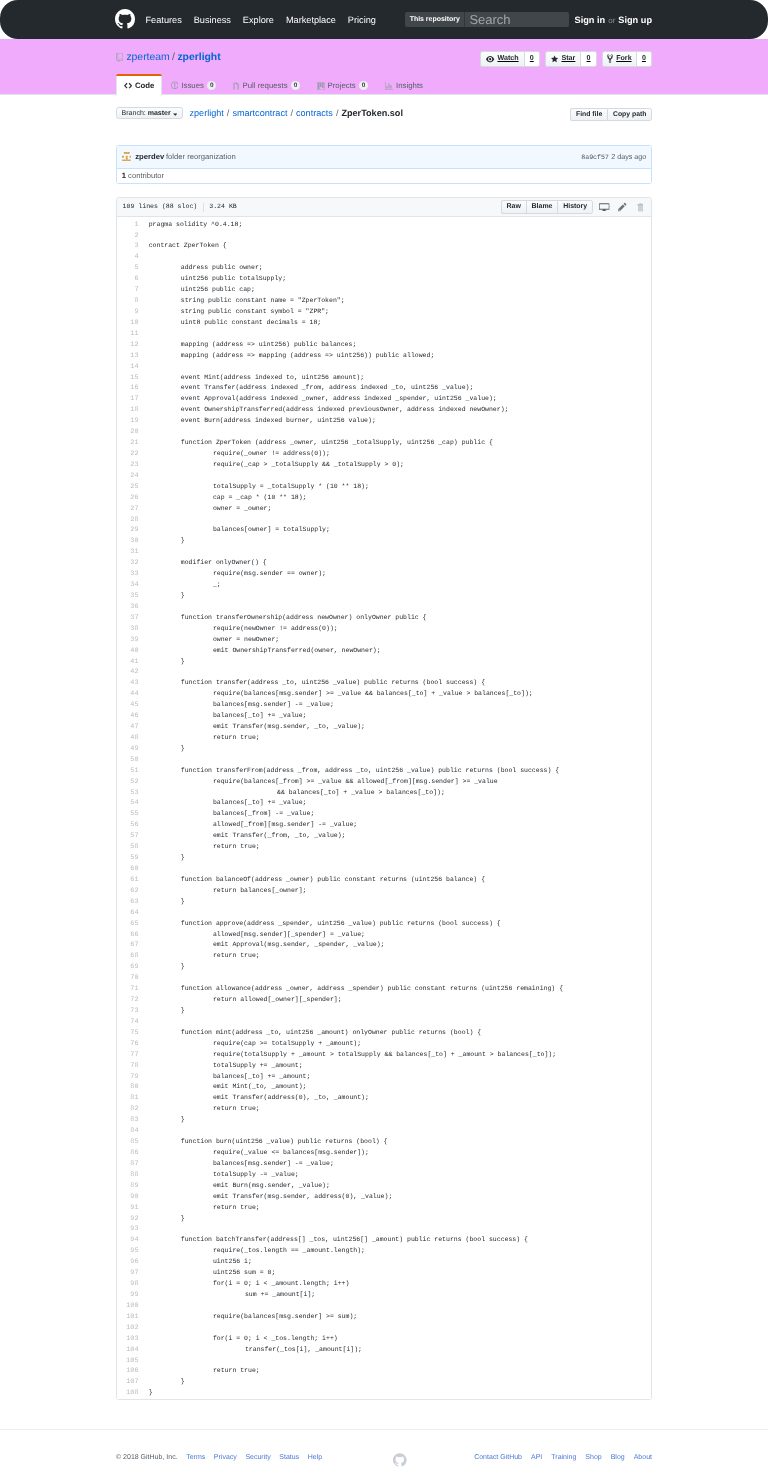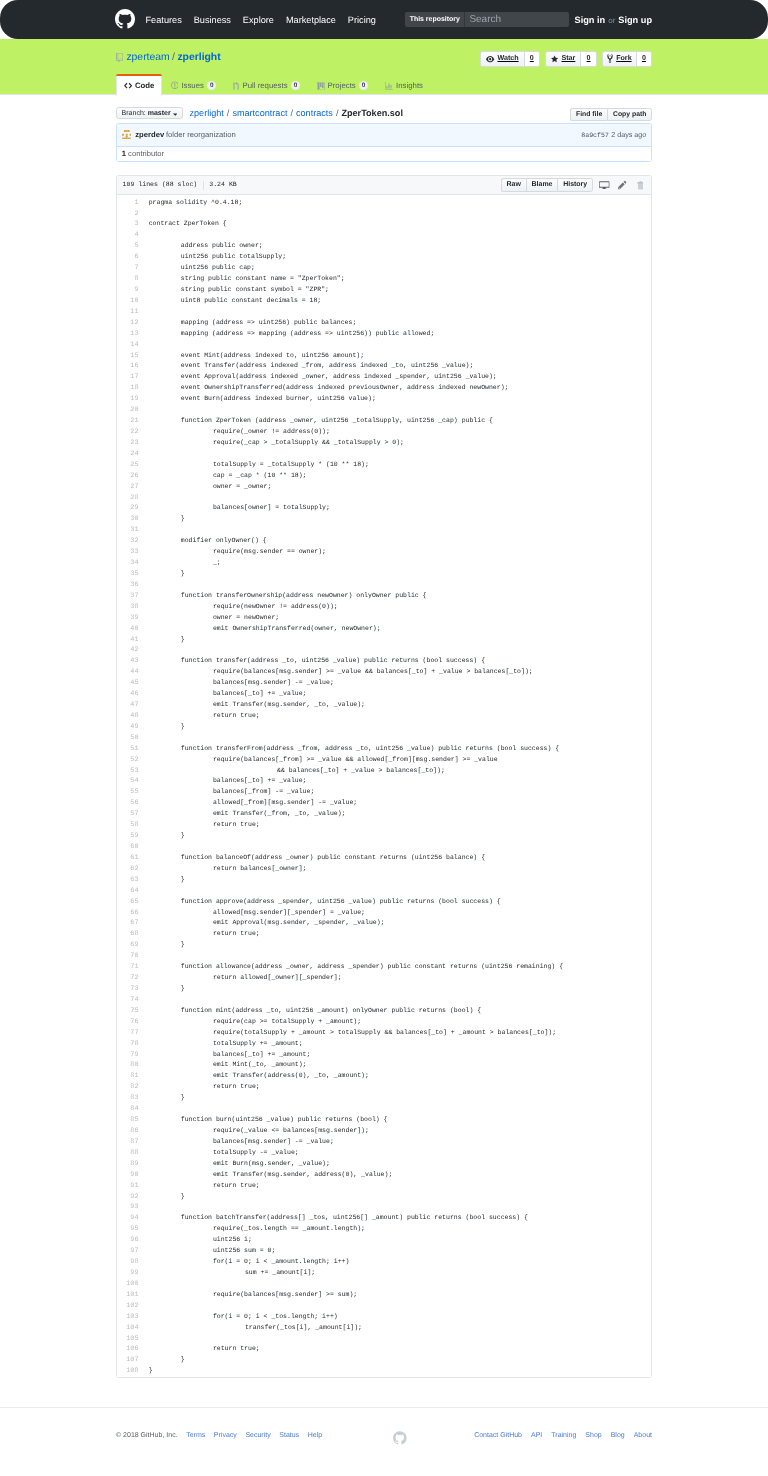--- a/index.html
+++ b/index.html
@@ -15,27 +15,27 @@
 .hdr{background:#24292e;height:39px;display:flex;align-items:center;border-radius:18px;}
 .hdr .ctr{display:flex;align-items:center;height:39px;}
 .hdr-logo{color:#fff;display:flex;align-items:center;margin-left:-1.5px;margin-right:11px;position:relative;top:-0.6px;}
 .hdr-nav{display:flex;align-items:center;gap:11.9px;}
 .hdr-nav a{color:#fff;font-size:9.2px;text-decoration:none;font-weight:400;}
 .hdr-right{margin-left:auto;display:flex;align-items:center;}
 .searchbox{display:flex;align-items:center;height:14.7px;background:#41464b;
            border-radius:2px;overflow:hidden;width:164.5px;margin-right:5.5px;}
 .search-scope{font-size:6.95px;font-weight:600;color:#fff;padding:0 4.5px 0 5.1px;border-right:1px solid #32373c;
               height:100%;display:flex;align-items:center;white-space:nowrap;}
-.search-inp{flex:1;height:100%;display:flex;align-items:center;padding-left:4.1px;font-size:10px;color:#9ea4aa;}
+.search-inp{flex:1;height:100%;display:flex;align-items:center;padding-left:4.1px;font-size:13px;color:#9ea4aa;}
 .auth{display:flex;align-items:baseline;gap:3px;font-size:9.2px;}
 .auth a{color:#fff;text-decoration:none;font-weight:bold;}
 .auth .or{color:#8b9096;font-weight:400;font-size:8px;}
 
 
-.repohead{background:#bef264;border-bottom:1px solid #e1e4e8;padding-top:13.6px;}
+.repohead{background:#f0abfc;border-bottom:1px solid #e1e4e8;padding-top:13.6px;}
 .repohead .ctr{position:relative;}
 .rtitle{display:flex;align-items:center;font-size:10.4px;line-height:1;}
 .rtitle .ricon{color:#9aa2ab;margin-right:3.2px;display:flex;align-items:center;}
 .rtitle a{color:#0366d6;text-decoration:none;}
 .rtitle .slash{color:#586069;margin:0 2.4px;font-weight:400;}
 .rtitle .rname a{font-weight:bold;}
 
 .ract{position:absolute;right:0;top:-1.9px;display:flex;gap:5.5px;}
 .btngrp{display:flex;height:16px;text-decoration:underline;}
 .btngrp .b1{display:flex;align-items:center;gap:2.8px;background:linear-gradient(180deg,#fbfcfd,#eef2f5);
@@ -67,21 +67,21 @@
 .bcrumb a{color:#0366d6;text-decoration:none;}
 .bcrumb .sep{color:#586069;margin:0 3.0px;font-weight:400;}
 .bcrumb .final{font-weight:bold;}
 .fnbtns{position:absolute;right:0;top:1.7px;display:flex;height:13px;}
 .fnbtns span{display:flex;align-items:center;background:linear-gradient(180deg,#fbfcfd,#eef2f5);
   border:1px solid #d6dade;font-size:6.85px;font-weight:bold;color:#24292e;white-space:nowrap;line-height:1;}
 .fnbtns span:first-child{border-radius:2.5px 0 0 2.5px;border-right:0;padding:0 5.15px;}
 .fnbtns span:last-child{border-radius:0 2.5px 2.5px 0;padding:0 4.6px;}
 
 
-.cbox{margin-top:4px;border:1px solid #c8e1ff;border-radius:2.5px;}
+.cbox{margin-top:26px;border:1px solid #c8e1ff;border-radius:2.5px;}
 .cbox .top{background:#f1f8ff;height:21.3px;display:flex;align-items:center;padding:0 4.7px;font-size:7.65px;color:#586069;line-height:1;}
 .cbox .avatar{width:10.5px;height:10.5px;margin-right:3.1px;flex:0 0 auto;}
 .cbox .author{font-weight:bold;color:#24292e;margin-right:1.8px;text-decoration:none;}
 .cbox .msg{color:#586069;}
 .cbox a{text-decoration:none;color:#444d56;}
 .cbox .right{margin-left:auto;display:flex;align-items:baseline;gap:2.2px;font-family:"Liberation Mono",monospace;font-size:6.6px;color:#586069;}
 .cbox .right .when{font-family:"Liberation Sans",sans-serif;font-size:7.2px;}
 .cbox .bot{background:#fff;height:15.7px;display:flex;align-items:center;padding:0 4.7px;font-size:7.65px;color:#586069;border-top:1px solid #c8e1ff;line-height:1;}
 .cbox .bot b{font-weight:bold;color:#24292e;}
 

